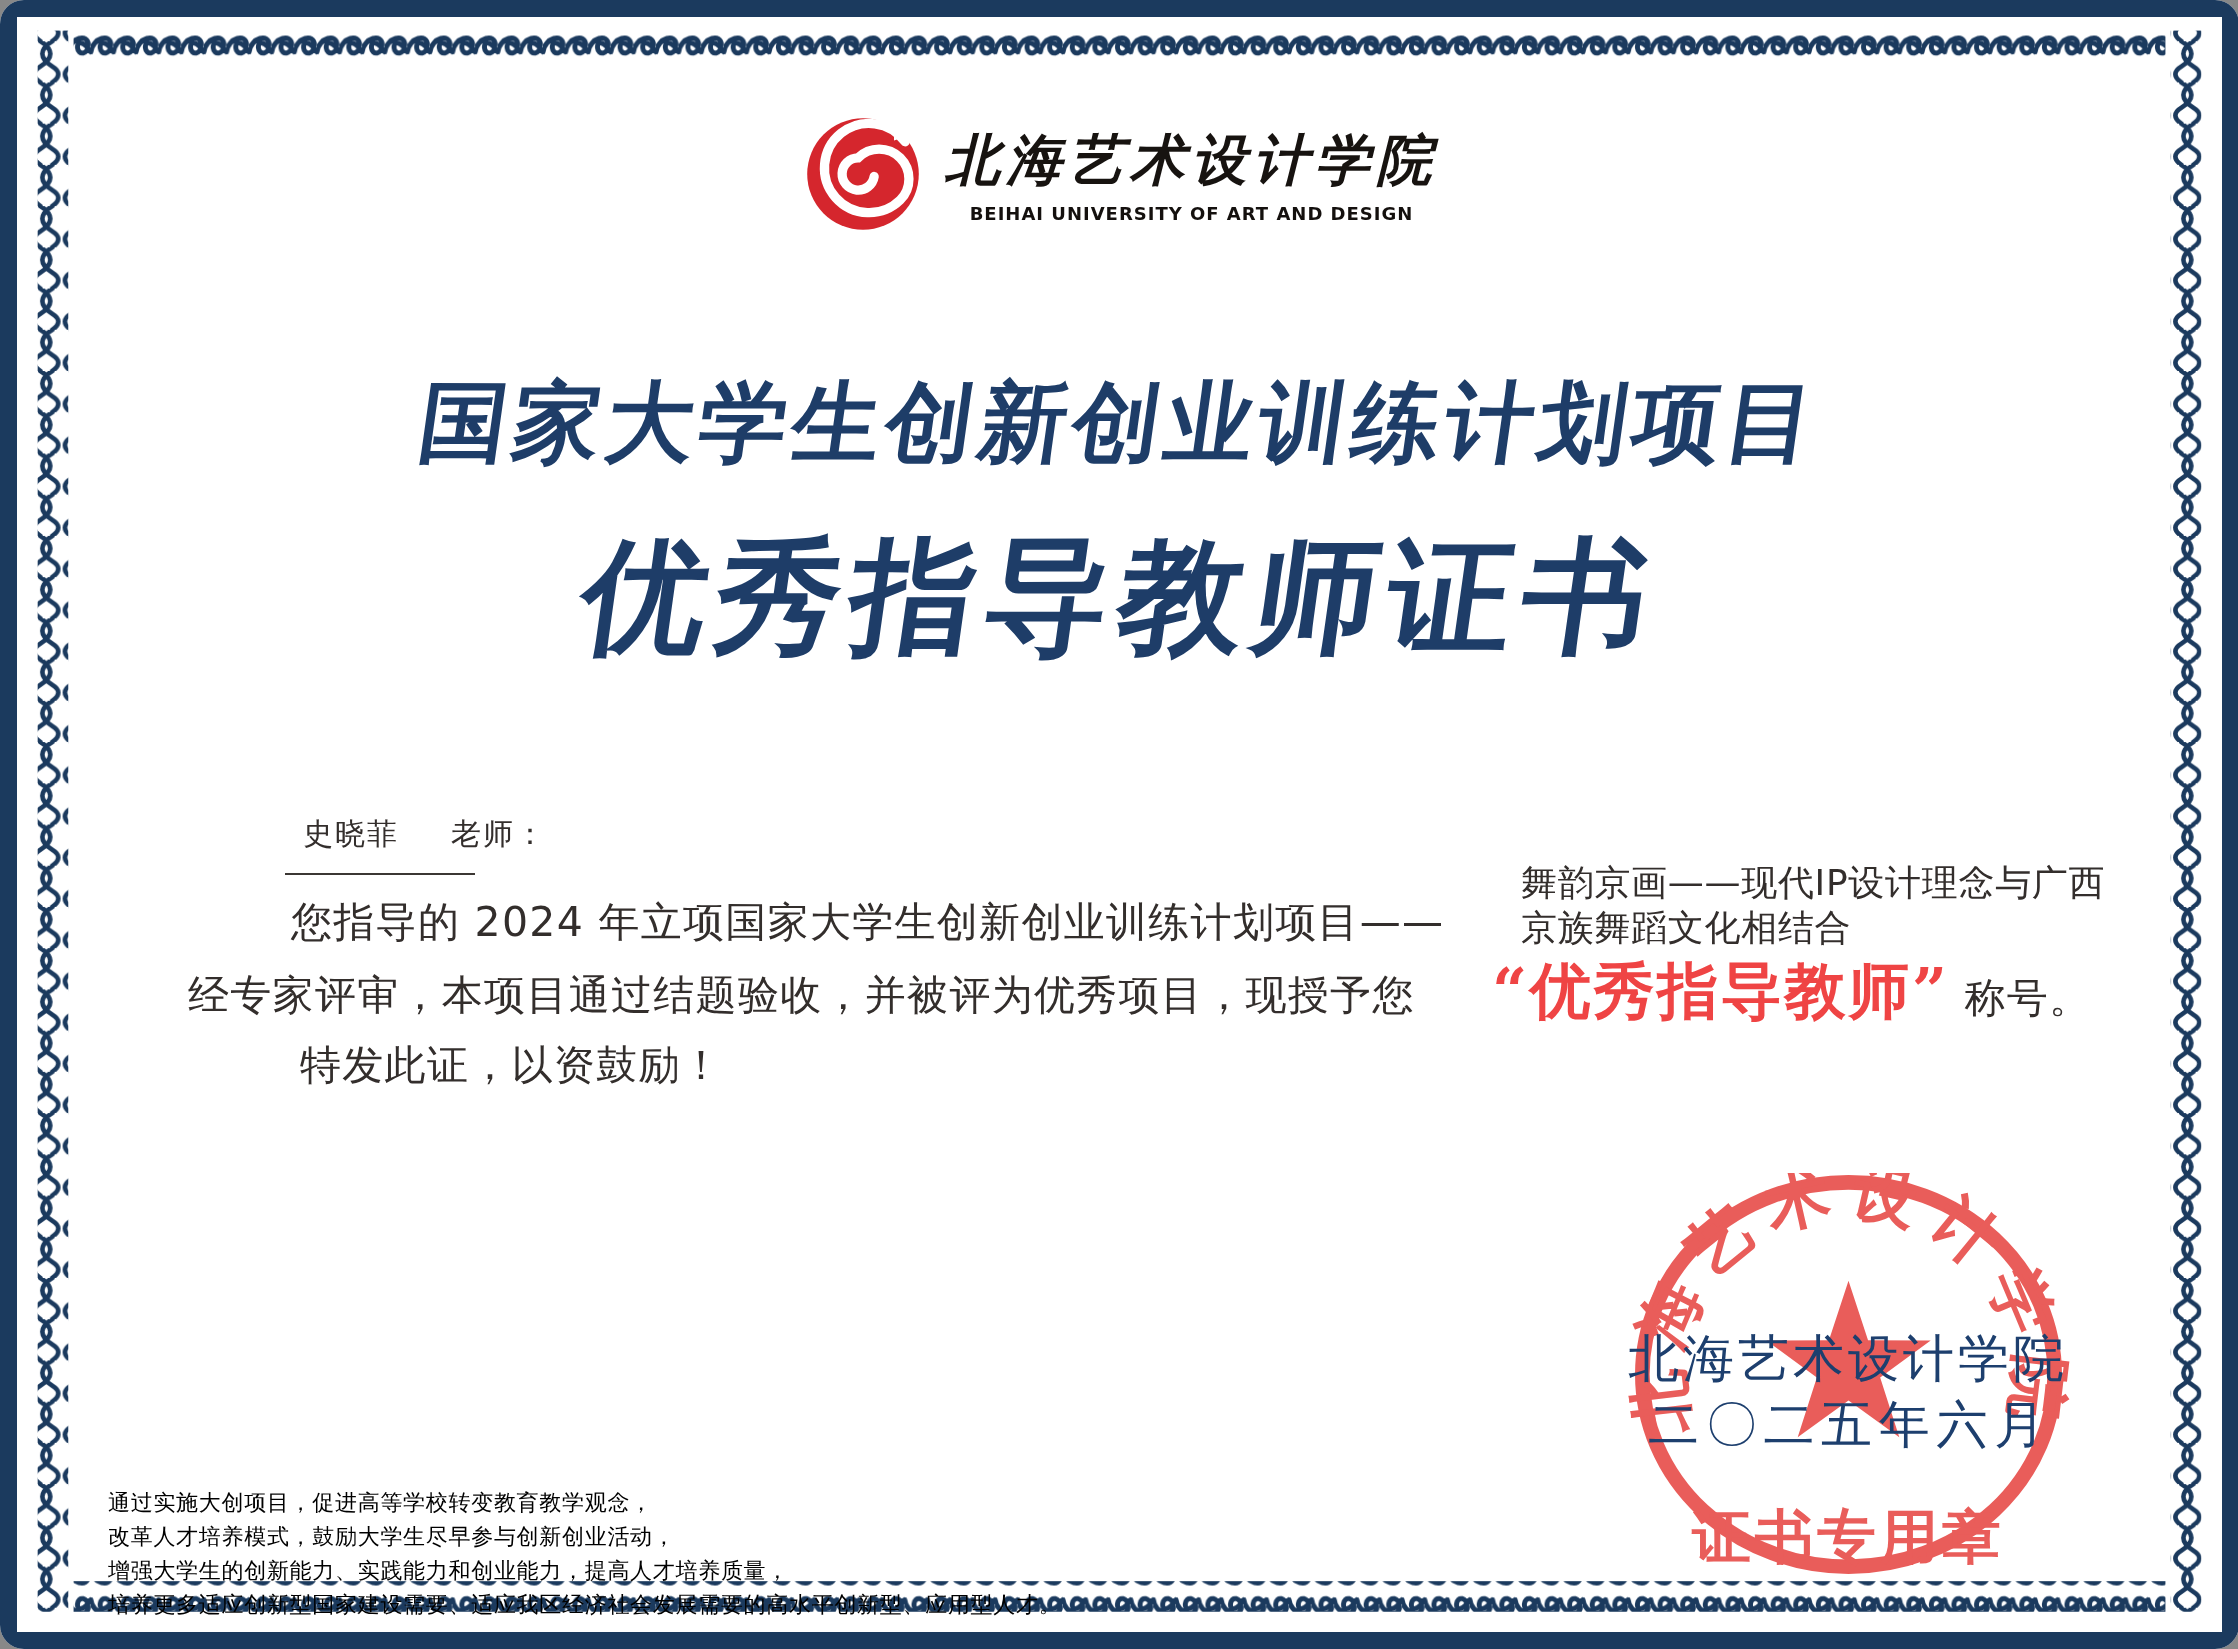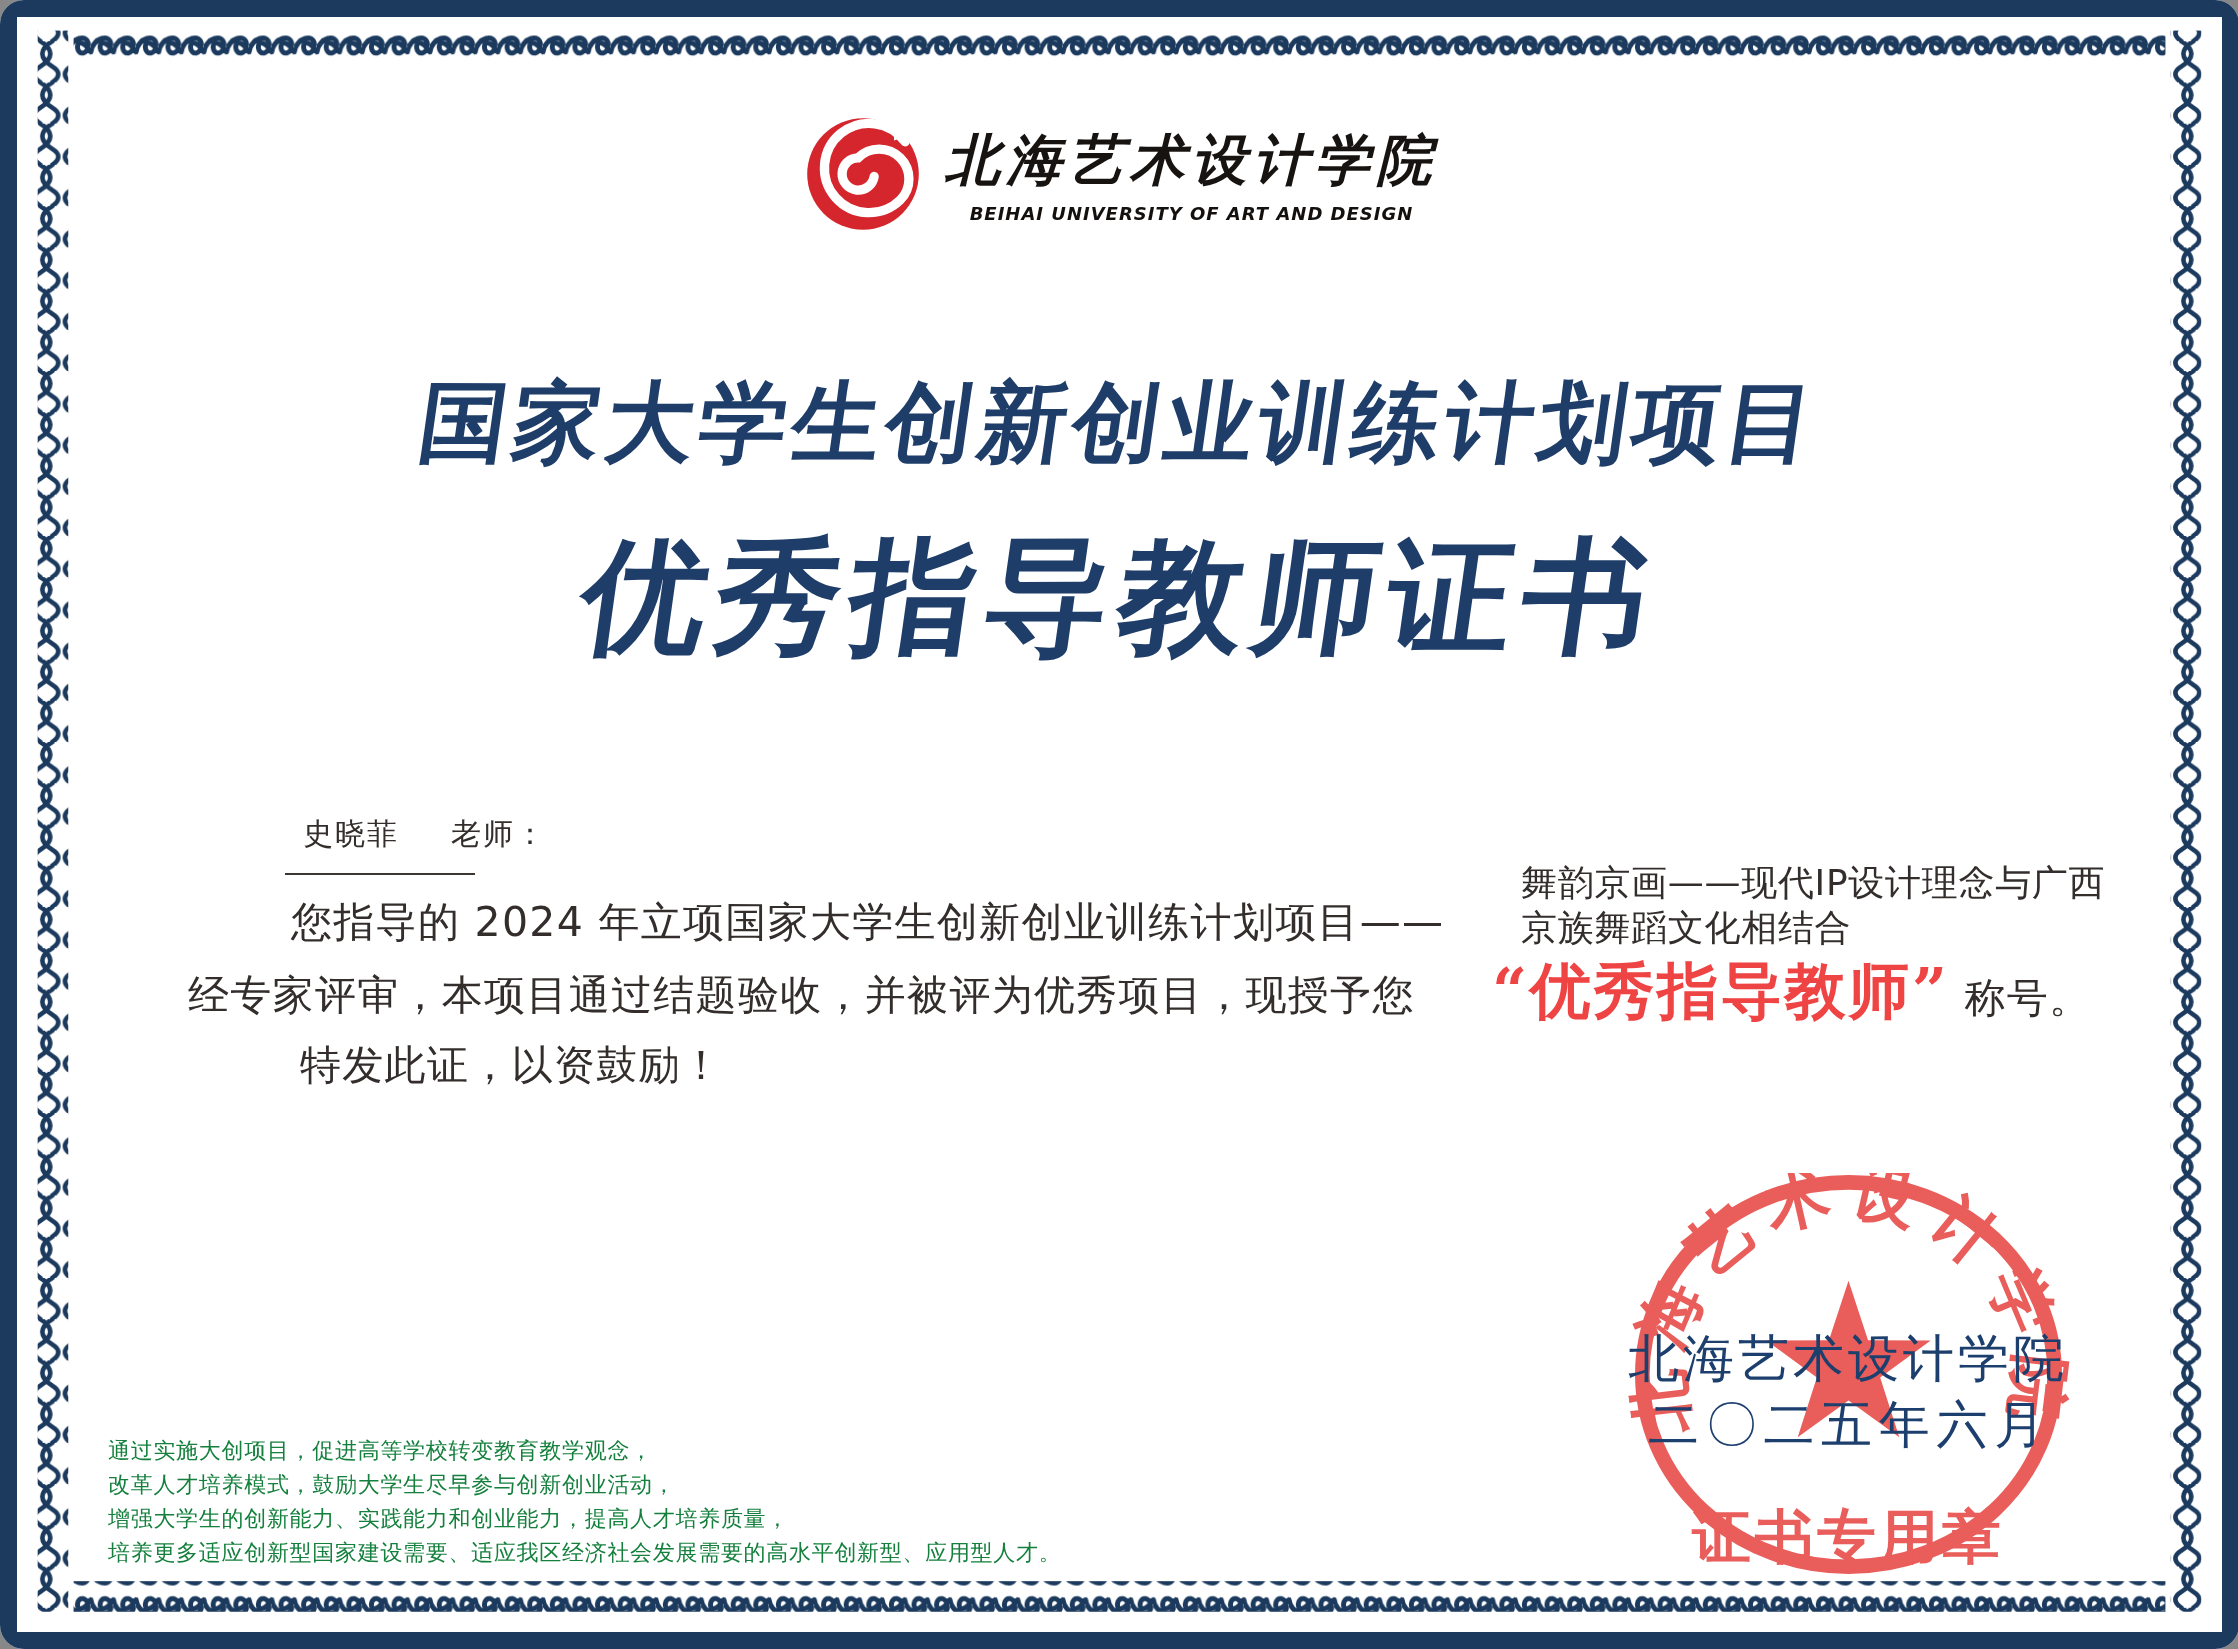--- a/index.html
+++ b/index.html
@@ -26,21 +26,21 @@
   }
   .brand-logo{width:124px;height:124px;}
   .brand-text{display:flex;flex-direction:column;align-items:center;}
   .brand-cn{
     font-family:"DejaVu Serif","Liberation Serif",serif;
     font-size:55px;font-weight:700;font-style:italic;
     letter-spacing:6.7px;color:#171310;white-space:nowrap;
   }
   .brand-en{
     font-size:18px;font-weight:600;letter-spacing:1px;
-    color:#14100e;margin-top:5.3px;white-space:nowrap;font-style:italic;
+    color:#14100e;margin-top:5.3px;white-space:nowrap;
   }
   
   .title1,.title2{
     position:absolute;left:0;right:0;text-align:center;
     font-family:"DejaVu Serif","Liberation Serif",serif;
     font-weight:700;color:#1e3d68;
     transform:skewX(-8deg);
     white-space:nowrap;z-index:2;
   }
   .title1{top:305px;font-size:88px;letter-spacing:5.3px;}
@@ -86,23 +86,23 @@
     font-weight:700;fill:#e8514e;
   }
   .sig{
     position:absolute;color:#1d3f6e;
     white-space:nowrap;z-index:3;
   }
   .sig-org{left:1628px;top:1325px;font-size:51px;letter-spacing:4px;}
   .sig-date{left:1648px;top:1391px;font-size:51px;letter-spacing:6.7px;}
   
   .footer{
-    position:absolute;left:108px;top:1434px;z-index:2;
+    position:absolute;left:108px;top:1486px;z-index:2;
     font-family:"DejaVu Serif","Liberation Serif",serif;
-    font-size:22px;line-height:34px;color:#15803d;letter-spacing:0.7px;
+    font-size:22px;line-height:34px;color:#000000;letter-spacing:0.7px;
   }
   .footer div{white-space:nowrap;}
 </style>
 </head>
 <body>
 
 <div class="page">
 
   <svg class="rope" width="2239" height="1649" aria-hidden="true" viewBox="0 0 3366 2480">
     <defs>

